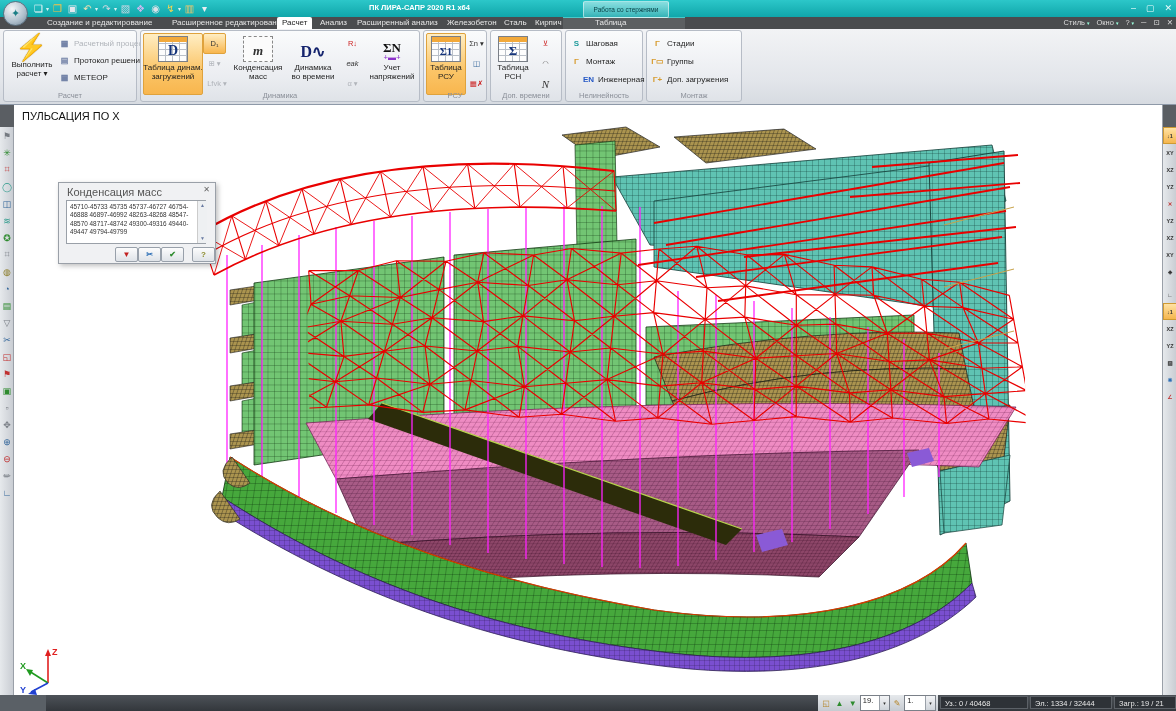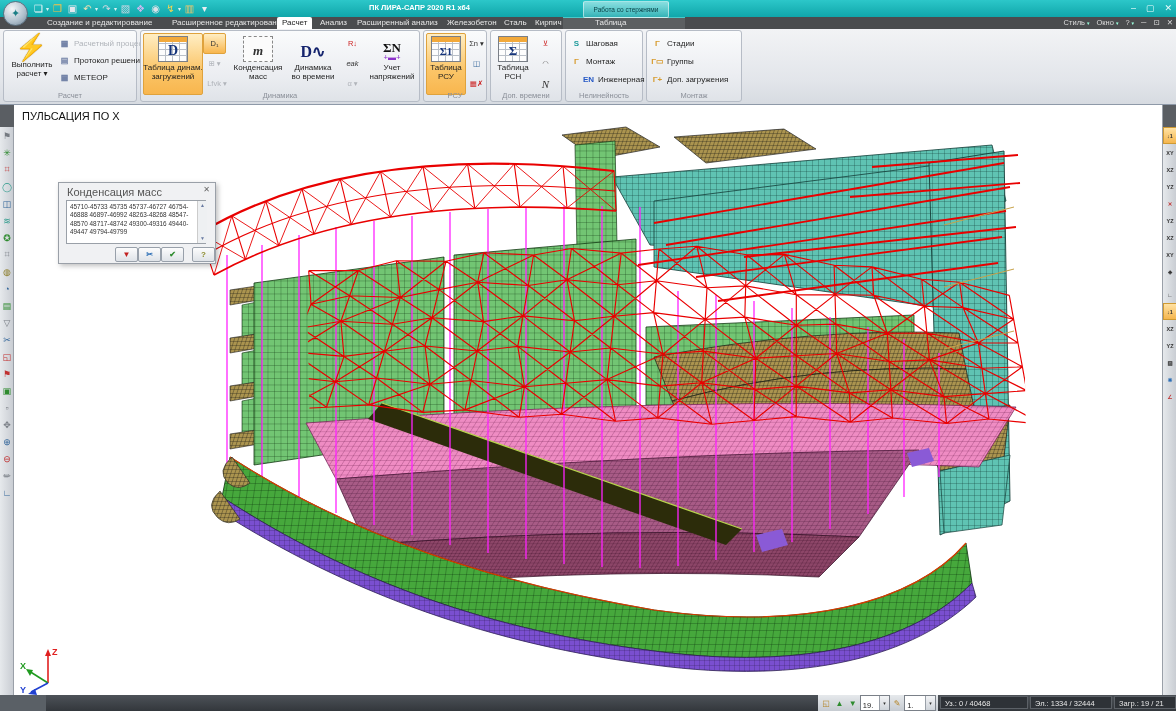--- a/index.html
+++ b/index.html
@@ -87,21 +87,21 @@
   .dlg-btn{position:absolute;top:64px;width:21px;height:13px;background:linear-gradient(#fcfcfc,#dfe3e8);
     border:1px solid #98a0aa;border-radius:2px;display:flex;align-items:center;justify-content:center;
     font-size:8px;line-height:1}
   
   .statusbar{position:absolute;left:0;top:695px;width:1176px;height:16px;
     background:linear-gradient(#4d5258,#33373c);z-index:30}
   .sb-tab{position:absolute;left:0;top:0;width:46px;height:16px;background:#5a6066}
   .sb-panel{position:absolute;left:818px;top:0;width:120px;height:16px;
     background:linear-gradient(#e6e9ec,#c6cbd1);display:flex;align-items:center;gap:1px;padding:0 2px;box-sizing:border-box}
   .sb-ic{width:14px;height:13px;display:flex;align-items:center;justify-content:center;font-size:8px}
-  .combo{height:16px;background:#fff;border:1px solid #7a8088;display:flex;align-items:flex-end;
+  .combo{height:16px;background:#fff;border:1px solid #7a8088;display:flex;align-items:flex-start;
     font-size:7.5px;color:#222;box-sizing:border-box}
   .combo .val{padding:0 2px;flex:1}
   .combo .arr{width:9px;height:100%;background:linear-gradient(#f3f4f6,#cfd4da);border-left:1px solid #9aa0a8;
     font-size:5px;display:flex;align-items:center;justify-content:center;color:#333}
   .sb-field{position:absolute;top:1px;height:13px;background:#2e3237;border:1px solid #5c6167;
     color:#e8e8e8;font-size:7.5px;line-height:13px;padding:0 4px;box-sizing:border-box;white-space:nowrap;overflow:hidden}
 </style>
 </head>
 <body>
 

